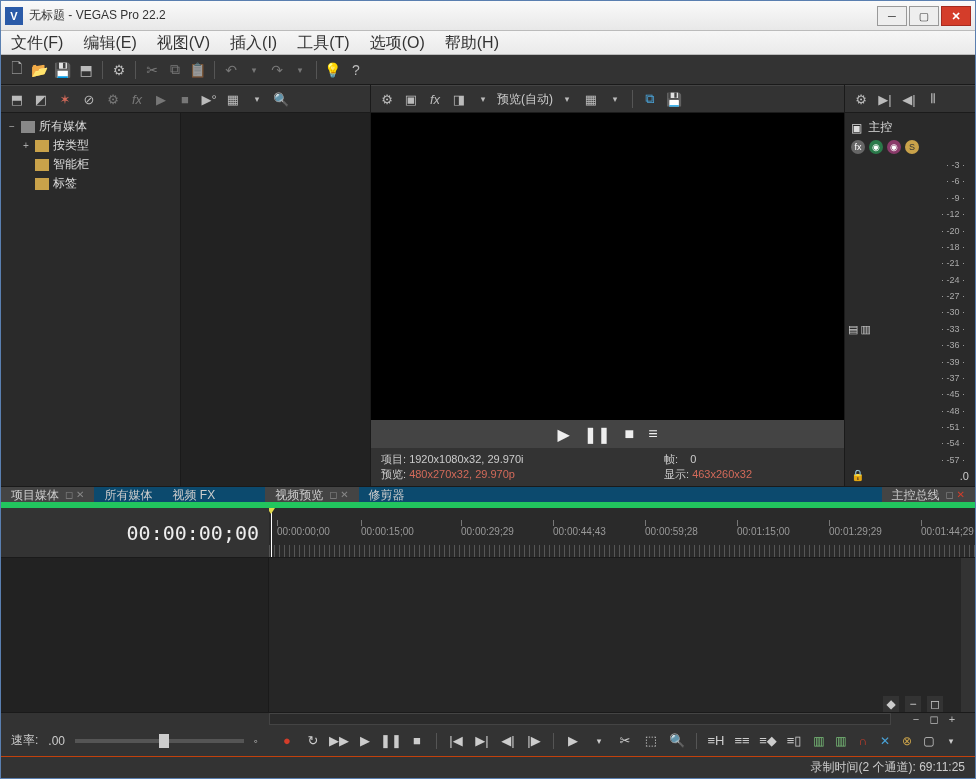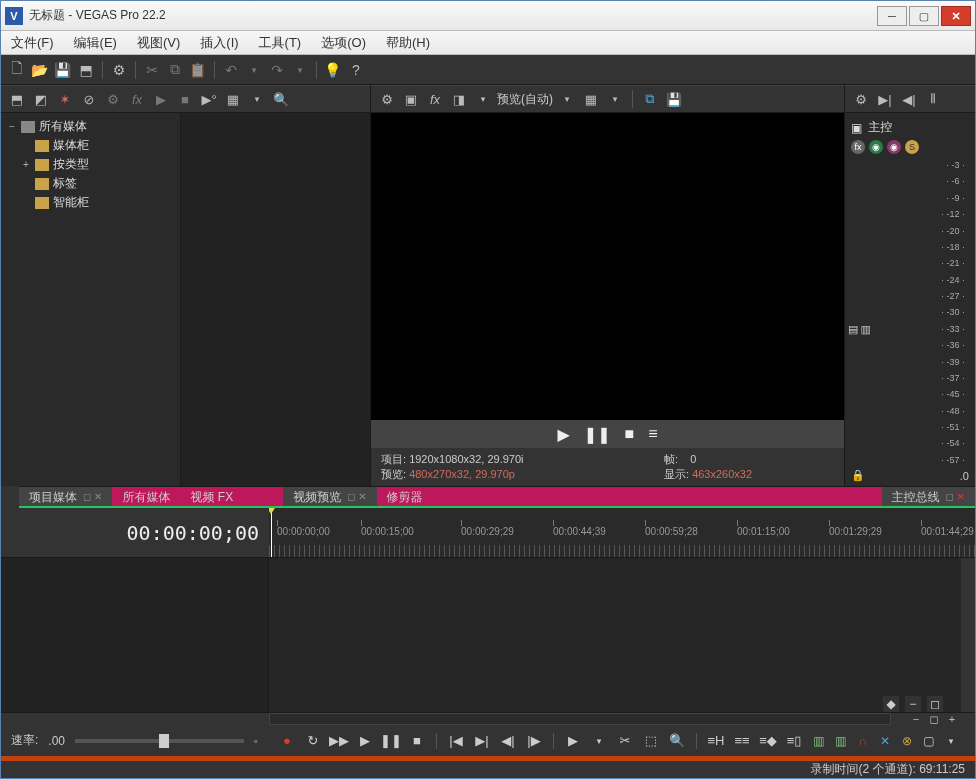--- a/index.html
+++ b/index.html
@@ -7,21 +7,21 @@
 
 .win-frame { width: 100%; height: 100%; display: flex; flex-direction: column; border: 1px solid #5a7fb0; }
 .titlebar { height: 30px; background: linear-gradient(#fafafa,#e8e8e8); display: flex; align-items: center; padding: 0 4px; border-bottom: 1px solid #bbb; color: #333; }
 .titlebar .logo { width: 18px; height: 18px; background: #2a5aa8; color: #fff; display: inline-flex; align-items: center; justify-content: center; font-weight: bold; margin-right: 6px; font-size: 11px; }
 .titlebar .title { flex: 1; font-size: 12px; }
 .titlebar .win-btns { display: flex; gap: 2px; }
 .win-btn { width: 30px; height: 20px; border: 1px solid #999; background: #eee; text-align: center; font-size: 11px; line-height: 18px; color: #333; }
 .win-btn.close { background: #d43d2a; color: #fff; border-color: #a52a1f; font-weight: bold; }
 
 .menubar { height: 24px; background: linear-gradient(#f6f6f6,#eaeaea); display: flex; align-items: center; border-bottom: 1px solid #bbb; color: #333; }
-.menubar .m { padding: 0 10px; font-size: 13px; line-height: 24px; }
+.menubar .m { padding: 0 10px; font-size: 16px; line-height: 24px; }
 
 .toolbar-main { height: 30px; background: #333; display: flex; align-items: center; padding: 0 6px; gap: 3px; border-bottom: 1px solid #1a1a1a; }
 .tb-btn { width: 20px; height: 20px; display: inline-flex; align-items: center; justify-content: center; color: #bbb; font-size: 14px; }
 .tb-sep { width: 1px; height: 18px; background: #555; margin: 0 3px; }
 
 .work-top { display: flex; height: 401px; background: #2a2a2a; }
 .panel { display: flex; flex-direction: column; }
 .panel-toolbar { height: 28px; background: #333; display: flex; align-items: center; padding: 0 6px; gap: 4px; border-top: 1px solid #444; border-bottom: 1px solid #1b1b1b; }
 .panel-toolbar .tb-btn { font-size: 13px; }
 
@@ -48,21 +48,21 @@
 .master-body { flex: 1; padding: 4px 6px; background: #2a2a2a; display: flex; flex-direction: column; }
 .master-title { display: flex; align-items: center; gap: 6px; font-size: 12px; color: #ddd; padding: 2px 0; }
 .master-fx { display: flex; gap: 4px; padding: 2px 0; }
 .fx-ic { width: 14px; height: 14px; border-radius: 50%; font-size: 9px; display: inline-flex; align-items: center; justify-content: center; color: #fff; }
 .master-meter { flex: 1; margin-top: 4px; display: flex; justify-content: flex-end; padding-right: 4px; }
 .meter-scale { display: flex; flex-direction: column; justify-content: space-between; font-size: 9px; color: #aaa; text-align: right; }
 .meter-scale div::before { content: "· "; }
 .master-bottom { display: flex; align-items: center; justify-content: space-between; padding-top: 4px; font-size: 11px; }
 .meter-icons { position: absolute; left: 848px; top: 323px; color: #ccc; font-size: 11px; display: flex; gap: 2px; }
 
-.tabs-row { height: 22px; background: #be185d; display: flex; align-items: stretch; border-top: 1px solid #1a1a1a; border-bottom: 2px solid #22c55e; margin-left: 18px; }
+.tabs-row { height: 22px; background: #0c4a6e; display: flex; align-items: stretch; border-top: 1px solid #1a1a1a; border-bottom: 6px solid #22c55e; }
 .tab { padding: 0 10px; font-size: 12px; line-height: 22px; color: #ccc; display: flex; align-items: center; gap: 6px; }
 .tab.active { background: #444; }
 .tab .pin { font-size: 10px; color: #888; }
 .tabs-spacer { flex: 1; }
 
 .timeline-area { flex: 1; display: flex; flex-direction: column; background: #2a2a2a; }
 .tl-top { display: flex; height: 50px; border-bottom: 1px solid #1a1a1a; }
 .tl-header-left { width: 268px; background: #333; display: flex; align-items: center; justify-content: flex-end; padding-right: 10px; }
 .tc-display { font-size: 20px; color: #eee; font-family: Consolas, monospace; }
 .tl-ruler { flex: 1; background: #2a2a2a; position: relative; overflow: hidden; }
@@ -85,21 +85,21 @@
 .bb-scroll { flex: 1; margin-left: 268px; margin-right: 14px; background: #2b2b2b; border: 1px solid #444; }
 .bb-main { flex: 1; display: flex; align-items: center; }
 .rate-box { width: 268px; display: flex; align-items: center; padding: 0 10px; gap: 10px; font-size: 12px; }
 .rate-slider { flex: 1; height: 4px; background: #555; position: relative; }
 .rate-thumb { position: absolute; left: 50%; top: -5px; width: 10px; height: 14px; background: #ccc; }
 .transport2 { flex: 1; display: flex; align-items: center; gap: 8px; padding: 0 10px; }
 .tr-btn { width: 18px; height: 18px; color: #ccc; display: inline-flex; align-items: center; justify-content: center; font-size: 13px; }
 .tr-btn.rec { color: #d43d2a; }
 .tr-sep { width: 1px; height: 16px; background: #555; margin: 0 2px; }
 
-.status-bar { height: 22px; background: #333; border-top: 5px solid #c2410c; display: flex; align-items: flex-end; justify-content: flex-end; padding: 0 10px; font-size: 12px; color: #ccc; }
+.status-bar { height: 22px; background: #333; border-top: 1px solid #c2410c; display: flex; align-items: center; justify-content: flex-end; padding: 0 10px; font-size: 12px; color: #ccc; }
 .bb-icons-right { display: flex; gap: 6px; margin-left: auto; padding-right: 6px; }
 .ic-c { width:16px; height:16px; display:inline-flex; align-items:center; justify-content:center; font-size:12px; }
 </style>
 </head>
 <body>
 
 <div class="win-frame">
 
   <div class="titlebar">
     <span class="logo">V</span>
@@ -160,38 +160,33 @@
         <span class="tb-btn">🔍</span>
       </div>
       <div class="media-body">
         <div class="media-tree">
           <div class="tree-row root">
             <span class="exp">−</span>
               <span class="folder"></span>
             <span>所有媒体</span>
           </div>
           <div class="tree-row" style="padding-left:20px">
-            <span class="exp"></span>
-              <span class="folder"></span>
-            <span>媒体柜</span>
-          </div>
-          <div class="tree-row" style="padding-left:20px">
             <span class="exp">+</span>
               <span class="folder"></span>
             <span>按类型</span>
+          </div>
+          <div class="tree-row" style="padding-left:20px">
+            <span class="exp"></span>
+              <span class="folder"></span>
+            <span>智能柜</span>
           </div>
           <div class="tree-row" style="padding-left:20px">
             <span class="exp"></span>
               <span class="folder"></span>
             <span>标签</span>
-          </div>
-          <div class="tree-row" style="padding-left:20px">
-            <span class="exp"></span>
-              <span class="folder"></span>
-            <span>智能柜</span>
           </div>
         </div>
         <div class="media-content"></div>
       </div>
     </div>
 
     <div class="panel preview-panel">
       <div class="panel-toolbar">
         <span class="tb-btn">⚙</span>
         <span class="tb-btn">▣</span>
@@ -314,21 +309,21 @@
         <span class="tc-display">00:00:00;00</span>
       </div>
       <div class="tl-ruler">
         <div class="cursor-line" style="left:2px">
           <div class="cursor-tri"></div>
         </div>
         <div class="tl-ruler-marks" id="ruler-marks">
             <div class="ruler-tick" style="left: 8px;">00:00:00;00</div>
             <div class="ruler-tick" style="left: 92px;">00:00:15;00</div>
             <div class="ruler-tick" style="left: 192px;">00:00:29;29</div>
-            <div class="ruler-tick" style="left: 284px;">00:00:44;39</div>
+            <div class="ruler-tick" style="left: 284px;">00:00:44;43</div>
             <div class="ruler-tick" style="left: 376px;">00:00:59;28</div>
             <div class="ruler-tick" style="left: 468px;">00:01:15;00</div>
             <div class="ruler-tick" style="left: 560px;">00:01:29;29</div>
             <div class="ruler-tick" style="left: 652px;">00:01:44;29</div>
           </div>
         <div class="tl-ruler-fine"></div>
       </div>
     </div>
     <div class="tl-body" style="position:relative">
       <div class="tl-tracks-left"></div>

